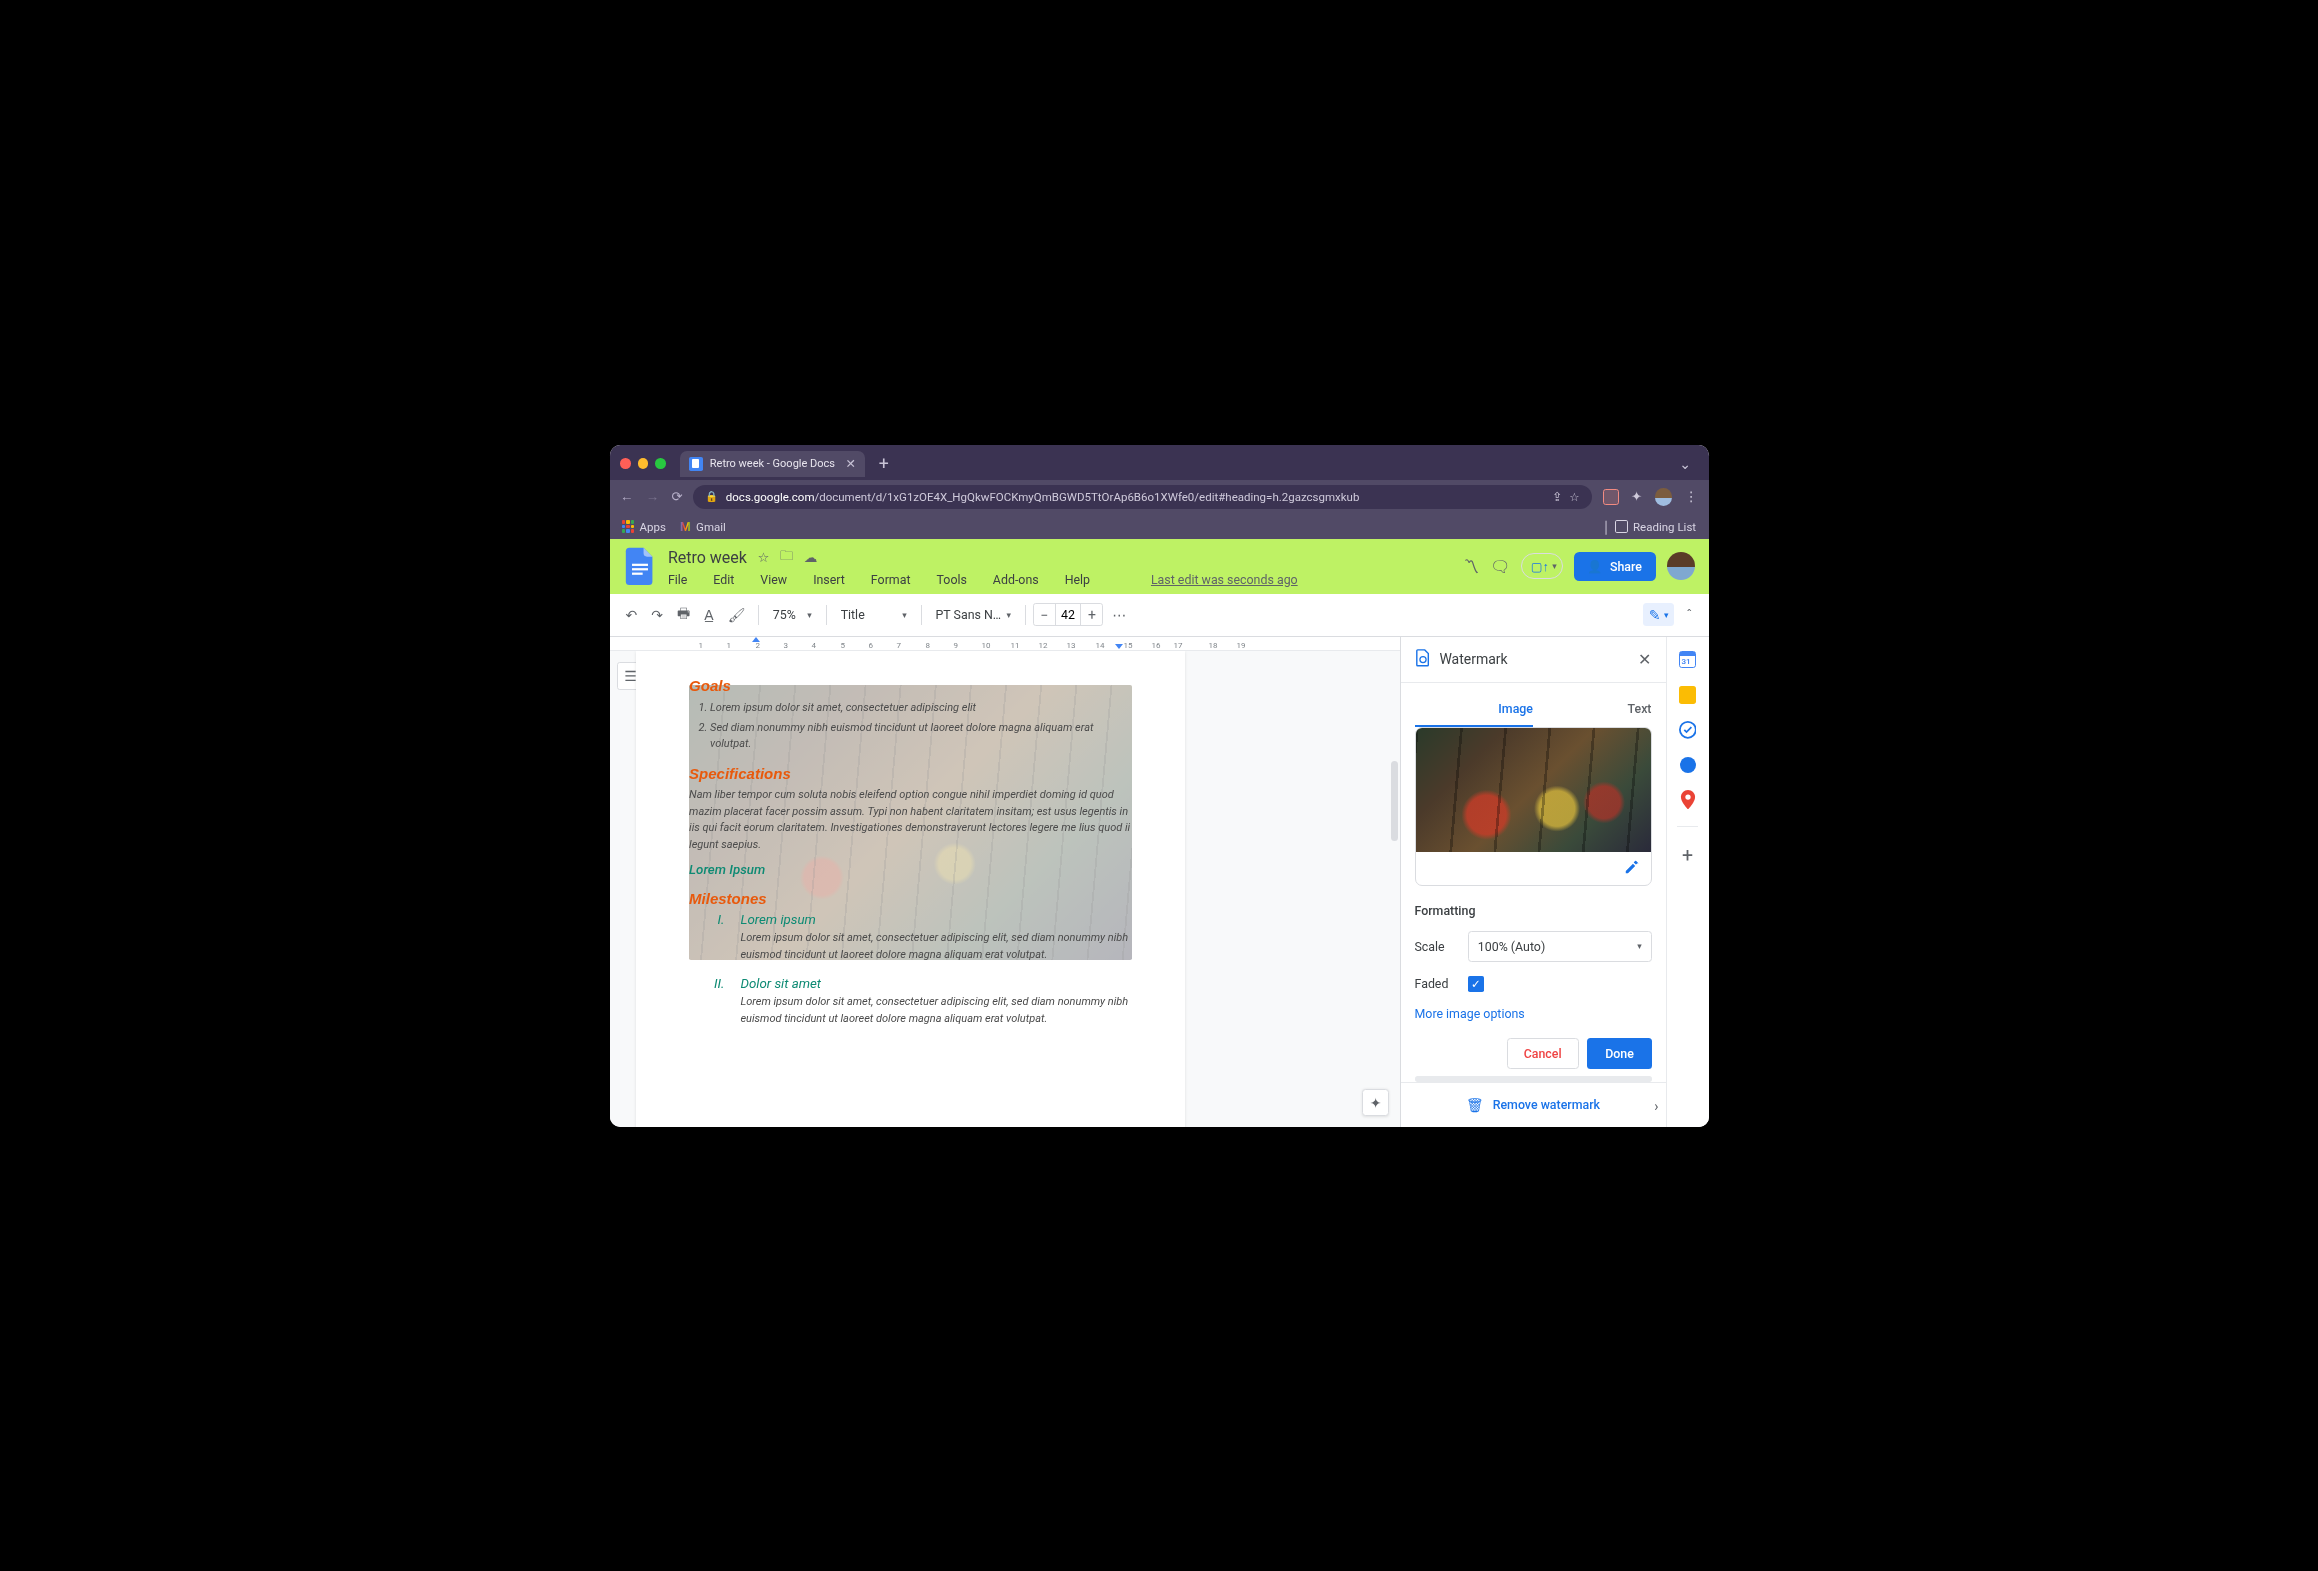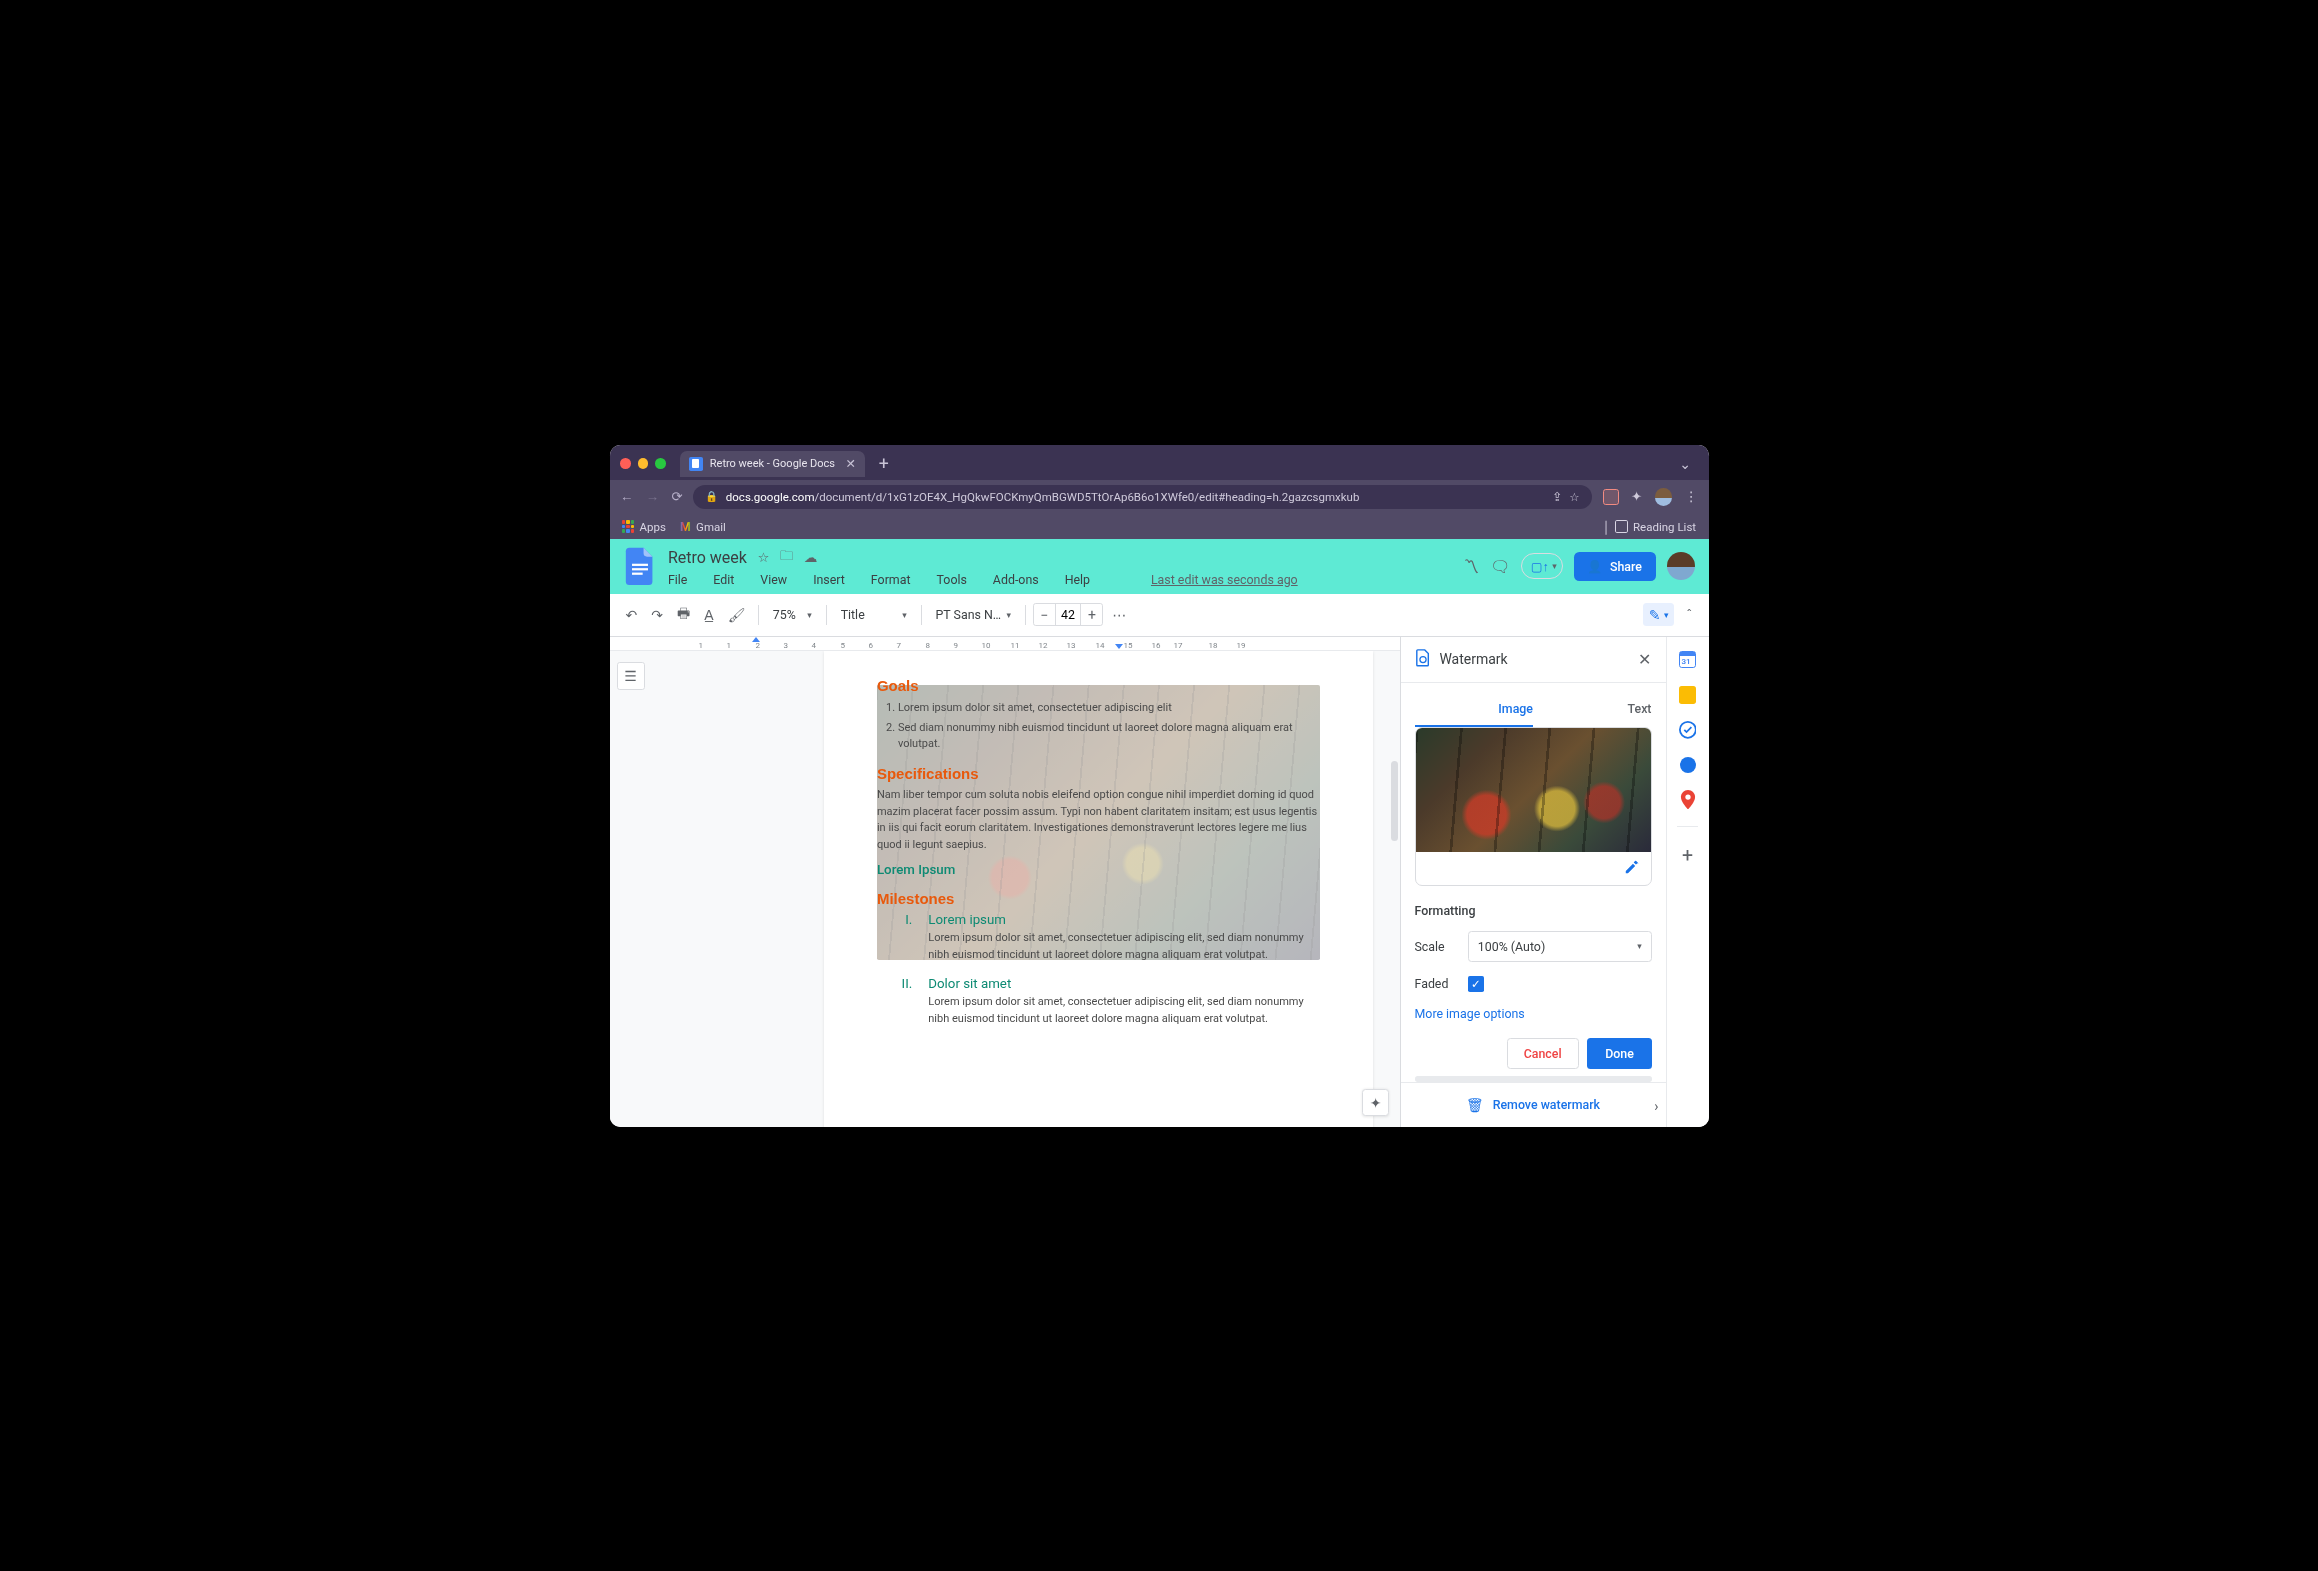--- a/index.html
+++ b/index.html
@@ -36,21 +36,21 @@
 .apps-icon { width:12.4px; height:12.4px; display:grid; grid-template-columns:repeat(3,1fr); gap:0.9px; }
 .apps-icon i { background:#ea4335; border-radius:0.9px; }
 .apps-icon i:nth-child(2){background:#fbbc04;} .apps-icon i:nth-child(3){background:#34a853;}
 .apps-icon i:nth-child(4){background:#4285f4;} .apps-icon i:nth-child(5){background:#ea4335;} .apps-icon i:nth-child(6){background:#fbbc04;}
 .apps-icon i:nth-child(7){background:#34a853;} .apps-icon i:nth-child(8){background:#4285f4;} .apps-icon i:nth-child(9){background:#ea4335;}
 .gmail-m { font-weight:700; font-size:12.4px; background: linear-gradient(90deg,#4285f4,#ea4335,#fbbc04,#34a853); -webkit-background-clip:text; color:transparent; }
 .bm-right { margin-left: auto; display:flex; align-items:center; gap:5.3px; cursor:pointer; }
 .reading-icon { width:12.4px; height:12.4px; border:1.3px solid #d9d5e4; border-radius:1.8px; }
 
 
-.docs-header { background: #5eead4; display: flex; align-items: flex-start; padding: 7px 14px 0; gap: 12.4px; }
+.docs-header { background: #bef264; display: flex; align-items: flex-start; padding: 7px 14px 0; gap: 12.4px; }
 .docs-logo { width: 32px; height: 39px; }
 .docs-logo svg { width:100%; height:100%; }
 .docs-title-col { display: flex; flex-direction: column; gap: 1.8px; }
 .docs-title-row { display: flex; align-items: center; gap: 10.6px; }
 .doc-title { font-size: 16px; color: #3c4043; font-weight:400; }
 .title-icon { color: #5f6368; cursor:pointer; font-size:13.3px; }
 .menubar { display: flex; gap: 26px; font-size: 12.4px; color: #3c4043; padding: 1.8px 0 7px; align-items:center; }
 .menubar span { cursor: pointer; }
 .last-edit { color: #5f6368; text-decoration: underline; cursor:pointer; }
 .docs-header-right { margin-left: auto; display: flex; align-items: center; gap: 10.6px; padding-top: 5.3px; }
@@ -73,21 +73,21 @@
 .edit-pill { background: #e8f0fe; border-radius: 3.5px; padding: 3.5px 5.3px; display:flex; align-items:center; gap:3.5px; color:#1a73e8; cursor:pointer; }
 
 
 .docs-body { flex: 1; display: flex; overflow: hidden; background: #f8f9fa; position:relative; }
 .doc-canvas-wrap { flex: 1; display:flex; flex-direction:column; overflow:hidden; position:relative; }
 .ruler { height: 14px; background: #fff; border-bottom: 0.9px solid #e8eaed; font-size: 8px; color: #80868b; display:flex; align-items:flex-end; padding-left: 89px; gap:0; position:relative; }
 .ruler-track { position:relative; height:100%; width: 549px; }
 .ruler-tick { position:absolute; bottom:0; font-size:8px; }
 .ruler-marker { position:absolute; top:7px; width:0; height:0; border-left:4.4px solid transparent; border-right:4.4px solid transparent; border-top:5.3px solid #4285f4; }
 .ruler-marker.down { border-top:none; border-bottom:5.3px solid #4285f4; top:0px; }
-.canvas-scroll { flex:1; overflow:auto; padding: 0 26.6px 17.7px; display:flex; justify-content:flex-end; }
+.canvas-scroll { flex:1; overflow:auto; padding: 0 26.6px 17.7px; display:flex; justify-content:flex-start;font-style:italic; }
 .page { width: 549px; background: #fff; box-shadow: 0 0.9px 2.7px rgba(60,64,67,.15); margin-top:0; padding: 26.6px 53px 35px; position:relative; min-height:496px; }
 .outline-btn { position:absolute; left:7px; top:25px; width:28px; height:28px; border:0.9px solid #dadce0; border-radius:2.7px; display:flex; align-items:center; justify-content:center; color:#5f6368; cursor:pointer; background:#fff; }
 
 
 .watermark-bg { position:absolute; left:53px; top:34px; right:53px; height: 275px; background: linear-gradient(135deg, #4a5a4a 0%, #6b5a4a 25%, #8a7050 50%, #5a6a5a 75%, #4a4a5a 100%); opacity: 0.40; border-radius:1.8px; }
 .watermark-bg::after { content:""; position:absolute; inset:0; background: repeating-linear-gradient(95deg, rgba(0,0,0,.25) 0 1.8px, transparent 1.8px 35px), radial-gradient(circle at 30% 70%, rgba(200,60,40,.5) 0 17.7px, transparent 22px), radial-gradient(circle at 60% 65%, rgba(210,180,60,.5) 0 16px, transparent 21px); }
 .doc-content { position: relative; z-index:1; }
 .h-orange { color: #e8590c; font-weight: 700; font-size: 15px; margin-bottom: 5.3px; font-family: "Arial Black", Arial; }
 .h-teal { color: #0d8a73; font-weight: 500; font-size: 13.3px; margin: 8.9px 0 3.5px; }
 .doc-ol { padding-left: 21px; color: #4a4a4a; font-size: 11px; line-height: 1.5; }

